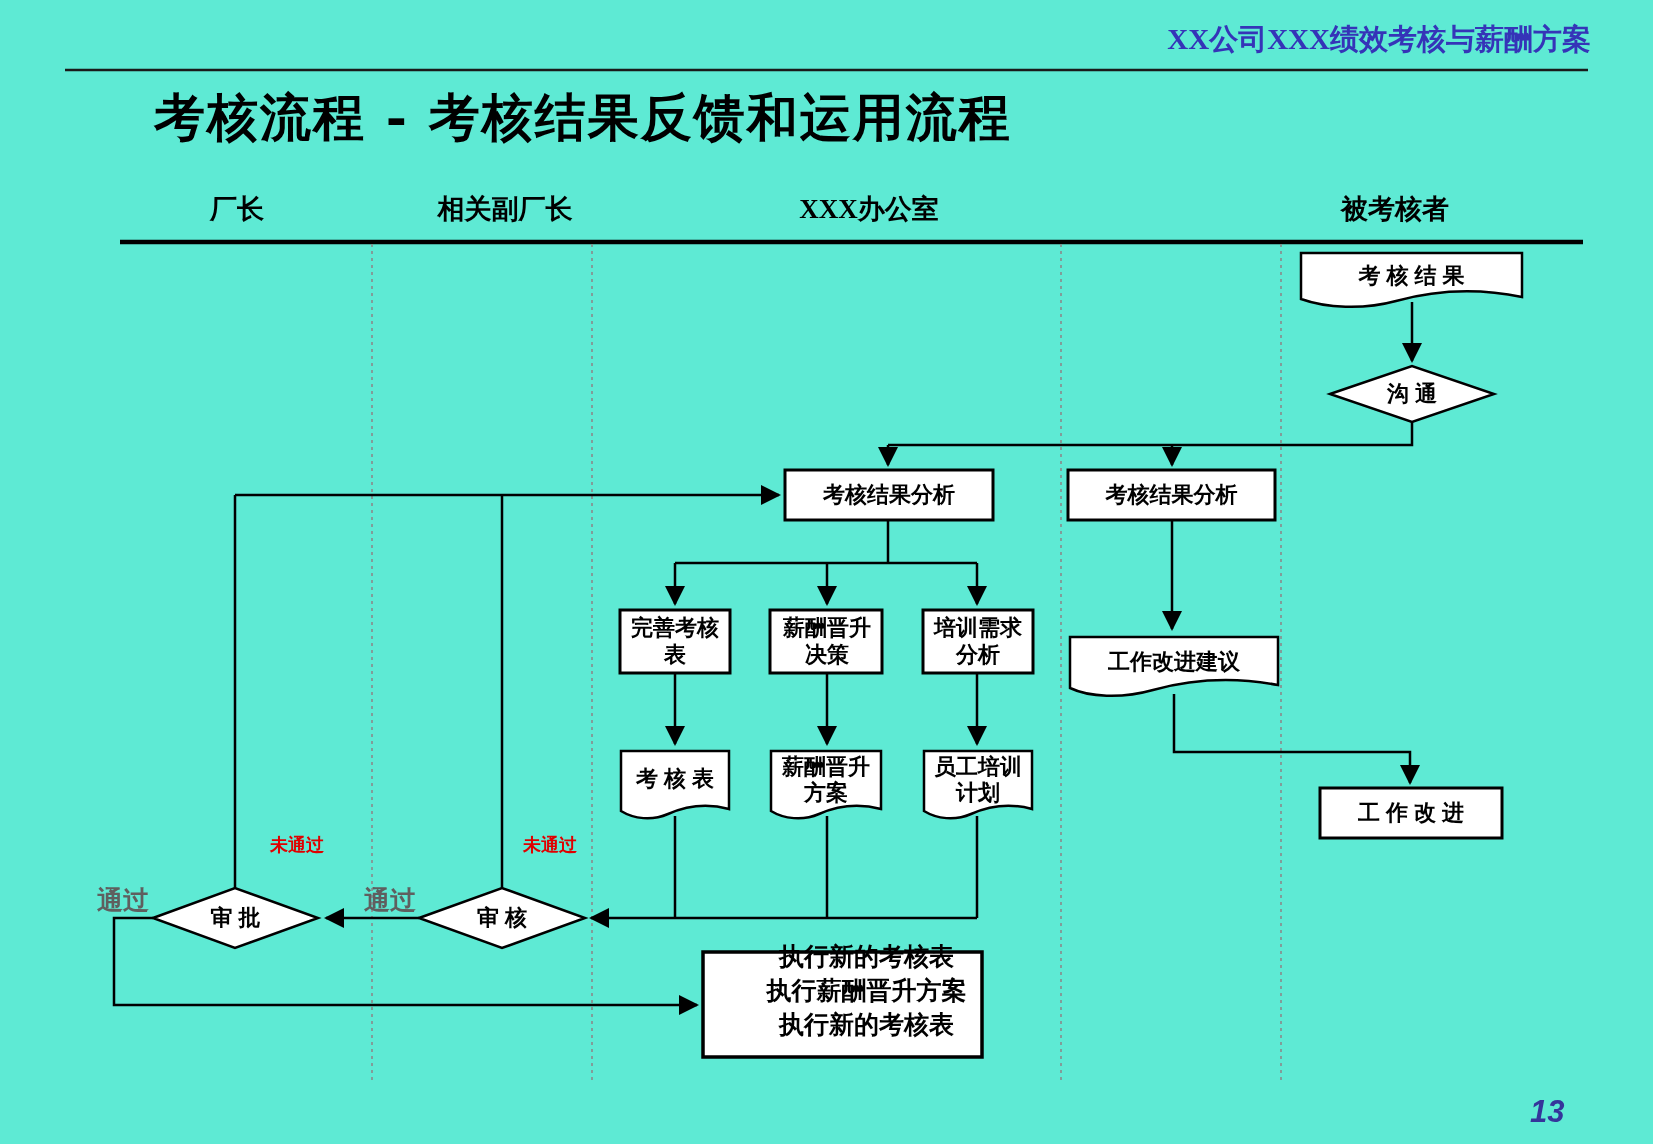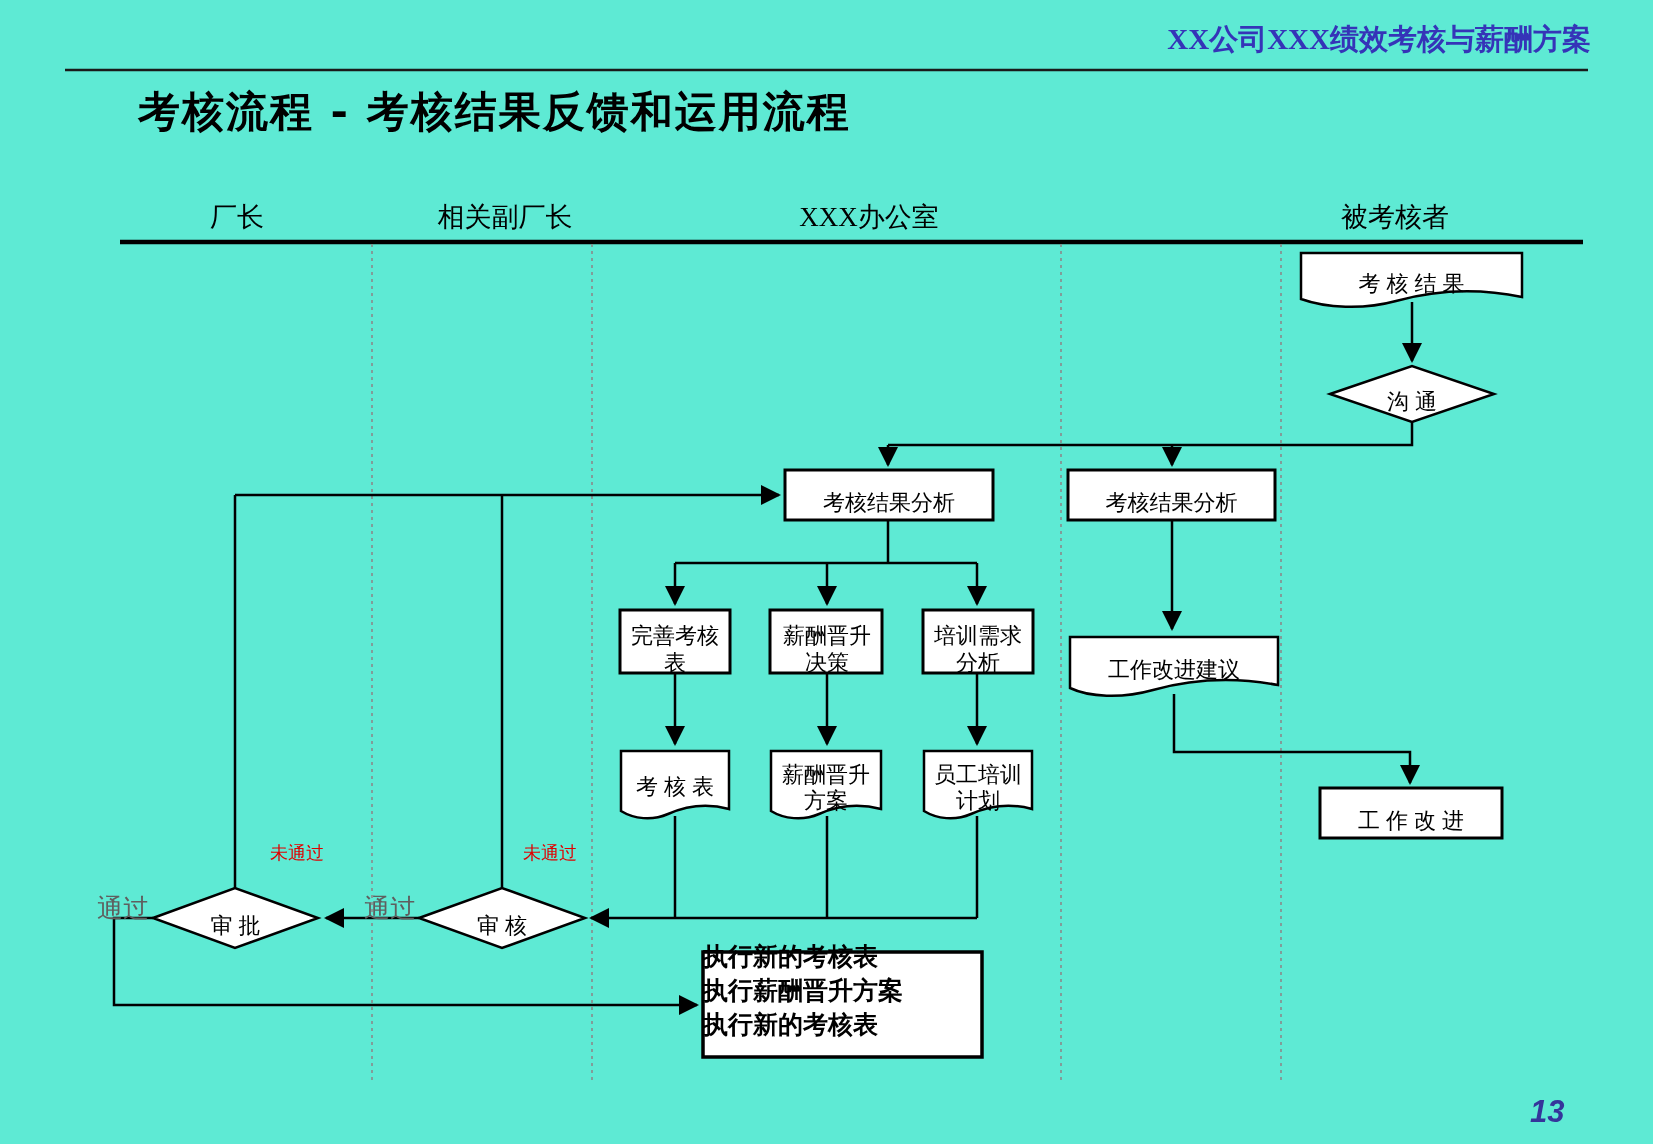--- a/index.html
+++ b/index.html
@@ -2,34 +2,34 @@
 <html><head>
 <meta charset="utf-8">
 <style>
   html,body{margin:0;padding:0;background:#ffffff;}
   #slide{
     position:relative;width:1653px;height:1144px;background:#5eead4;overflow:hidden;
     font-family:"Liberation Sans",sans-serif;color:#000;
   }
   #flow-svg{position:absolute;left:0;top:0;z-index:1;}
   .txt{position:absolute;z-index:2;display:flex;align-items:center;justify-content:center;
-       text-align:center;font-weight:normal;line-height:1.2;margin-top:8px;}
+       text-align:center;font-weight:bold;line-height:1.2;}
   .header-right{position:absolute;z-index:2;top:20px;right:62px;
        font-family:"Liberation Serif",serif;font-weight:bold;font-size:29px;color:#3534b8;}
-  .page-title{position:absolute;z-index:2;left:138px;top:84px;
-       font-family:"DejaVu Serif",serif;font-weight:900;font-size:42px;color:#000;
+  .page-title{position:absolute;z-index:2;left:154px;top:84px;
+       font-family:"DejaVu Serif",serif;font-weight:900;font-size:51px;color:#000;
        letter-spacing:2px;white-space:nowrap;}
   .lane-h{top:188px;height:42px;font-size:27px;font-family:"Liberation Serif",serif;}
   .node-label{font-size:22px;font-family:"Liberation Serif",serif;}
   .sp{letter-spacing:6px;text-indent:6px;}
   .fail{color:#e00000;font-size:18px;font-family:"Liberation Serif",serif;}
   .pass{color:#5f5f5f;font-size:26px;font-family:"Liberation Serif",serif;}
   .exec-box{position:absolute;z-index:2;left:703px;top:952px;width:279px;height:77px;
-       display:flex;flex-direction:column;justify-content:center;
-       font-weight:bold;font-size:25px;line-height:34px;font-family:"Liberation Serif",serif;}
+       display:flex;flex-direction:column;align-items:center;justify-content:center;
+       font-weight:bold;font-size:25px;line-height:34px;font-family:"Liberation Serif",serif;padding-left:24px;}
   .page-num{position:absolute;z-index:2;left:1530px;top:1094px;
        font-size:31px;font-weight:bold;color:#35359b;font-style:italic;}
 </style>
 </head>
 <body>
 
 <div id="slide">
 
   <svg id="flow-svg" width="1653" height="1144" viewBox="0 0 1653 1144">
     <defs>

